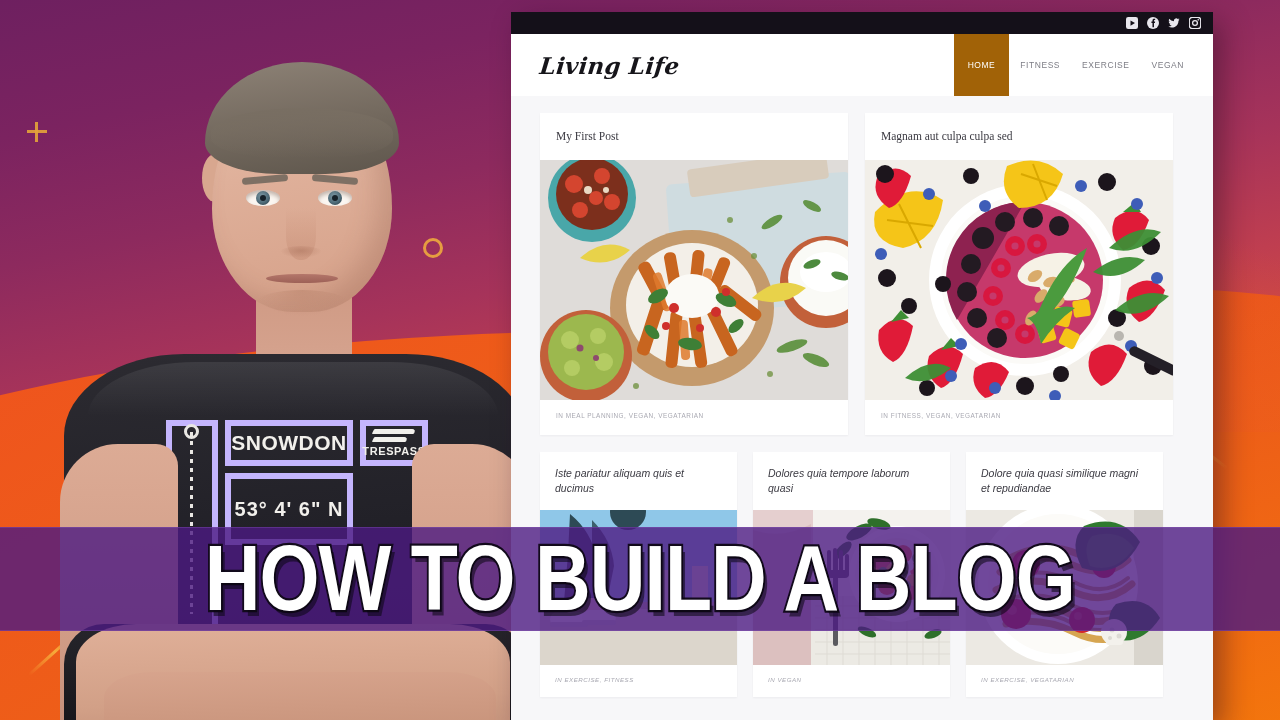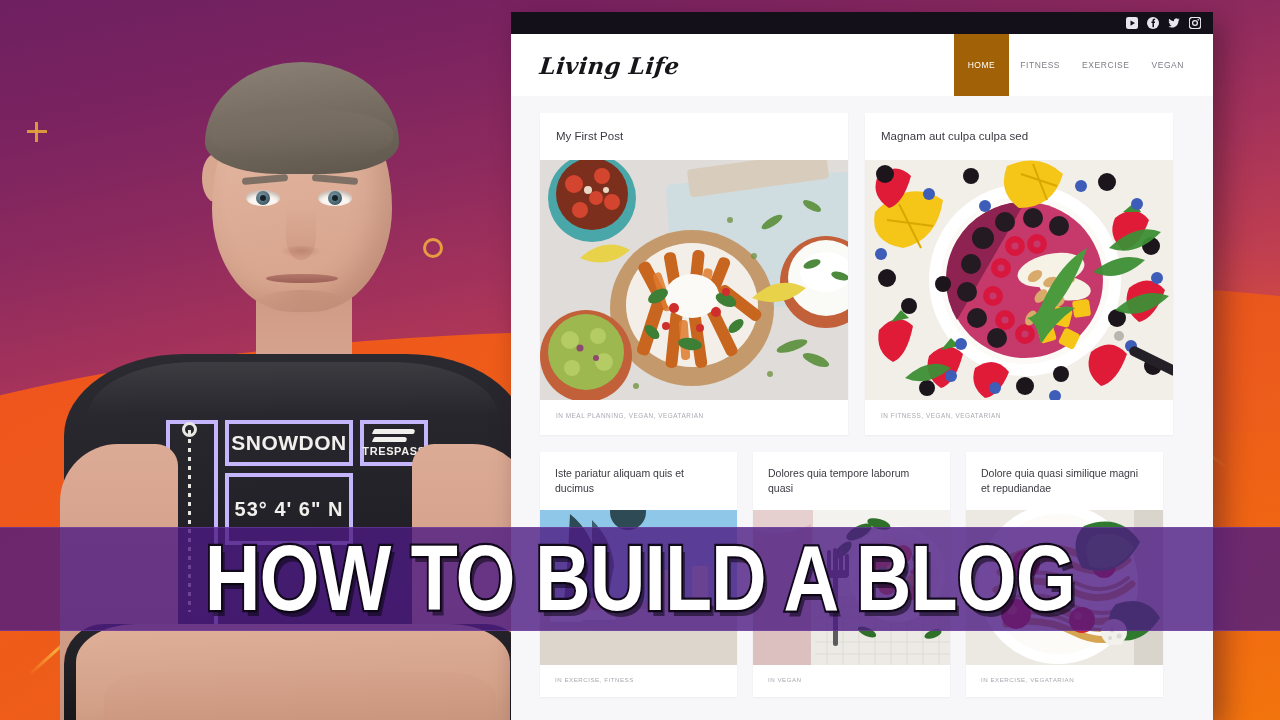--- a/index.html
+++ b/index.html
@@ -130,21 +130,21 @@
     background:linear-gradient(180deg,#26252b,#141317); border-radius:40px 10px 0 0; }
   .sleeve-r { position:absolute; right:4px; top:600px; width:150px; height:120px;
     background:linear-gradient(180deg,#26252b,#141317); border-radius:10px 40px 0 0; }
 
   
   .shirt-art {
     position:absolute; left:106px; top:396px; width:248px; height:200px;
     display:grid; grid-template-columns:52px 128px 68px; grid-template-rows:46px 72px 82px;
     gap:7px;
   }
-  .sa-cell { border:4px solid #c4b5fd; background:transparent; position:relative; }
+  .sa-cell { border:6px solid #c4b5fd; background:transparent; position:relative; }
   .sa-snowdon { grid-column:2; grid-row:1; display:flex; align-items:center; justify-content:center;
     font-family:"Liberation Sans", sans-serif; font-weight:bold; font-size:21px;
     letter-spacing:.5px; color:#f2f0ec; }
   .sa-tres { grid-column:3; grid-row:1; display:flex; flex-direction:column;
     align-items:center; justify-content:center; gap:2px; }
   .sa-tres-logo { width:42px; height:14px; position:relative; }
   .sa-tres-logo:before, .sa-tres-logo:after {
     content:""; position:absolute; left:0; width:42px; height:5px; background:#f2f0ec;
     border-radius:2px 8px 2px 2px; transform:skewX(-26deg); }
   .sa-tres-logo:before { top:0; }
@@ -191,29 +191,30 @@
   .nav-item.active { background:#a16207; color:#ffffff; padding:0 14px; }
   .nav-pad { width:18px; }
 
   .content { padding:17px 29px 0 29px; }
   .row-top { display:flex; gap:17px; }
   .card { background:#ffffff; box-shadow:0 1px 2px rgba(20,20,40,.05); }
   .card-big { width:308px; }
   .card-title {
     font-size:11.5px; color:#3b3a42; padding:15px 16px 15px 16px;
     line-height:1.45;
+    font-family:Liberation Serif, serif;
   }
   .card-photo { width:100%; display:block; }
   .photo-big { height:240px; }
   .card-meta {
     font-size:6.4px; letter-spacing:.52px; color:#a9a9b2;
     padding:12px 16px 16px 16px; text-transform:uppercase;
   }
   .row-bot { display:flex; gap:16px; margin-top:17px; }
-  .card-sm { width:197px; }
+  .card-sm { width:197px;font-style:italic; }
   .card-title-sm {
     font-size:10.5px; color:#3b3a42; padding:14px 15px 14px 15px;
     line-height:1.5; height:58px;
   }
   .photo-sm { height:155px; }
   .card-meta-sm {
     font-size:6.2px; letter-spacing:.5px; color:#a9a9b2;
     padding:11px 15px 14px 15px; text-transform:uppercase;
   }
 

